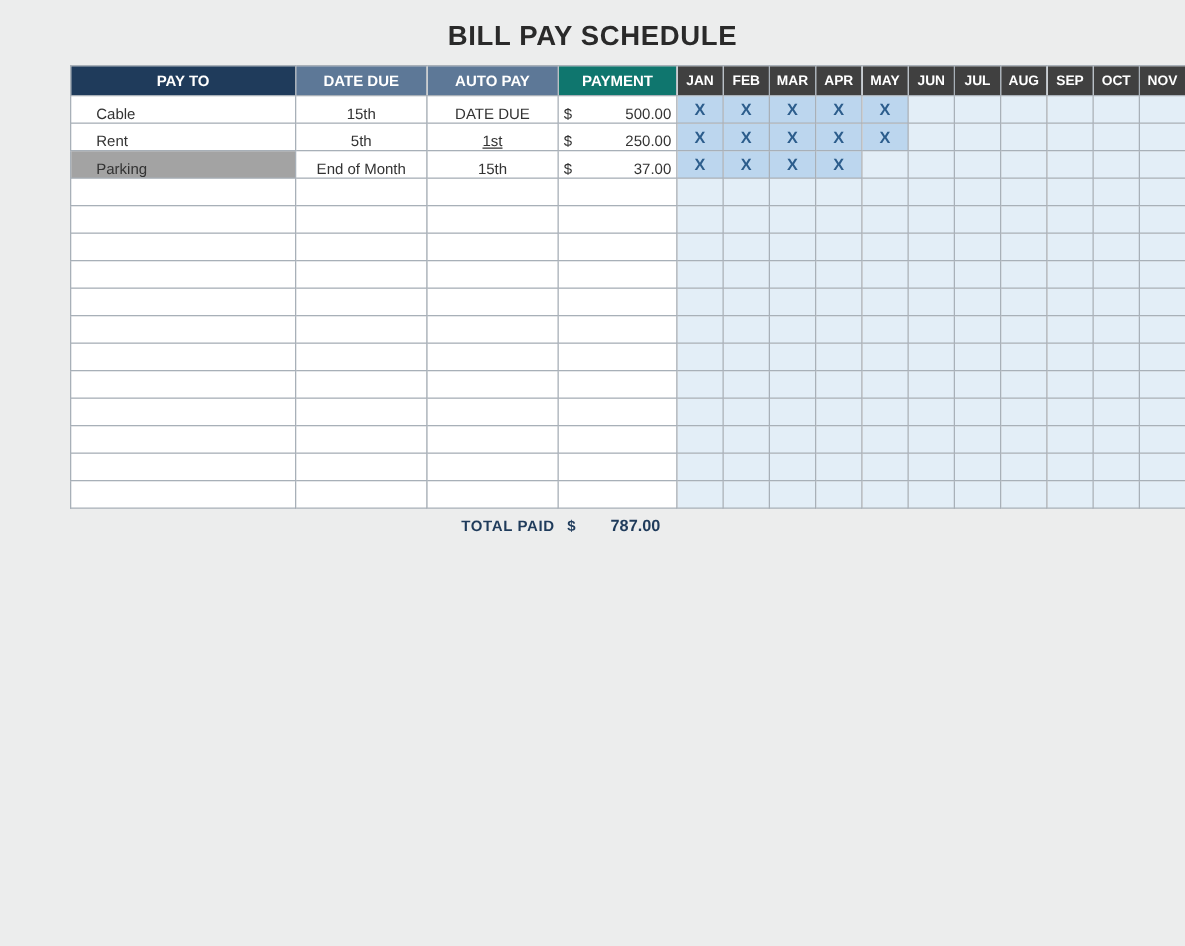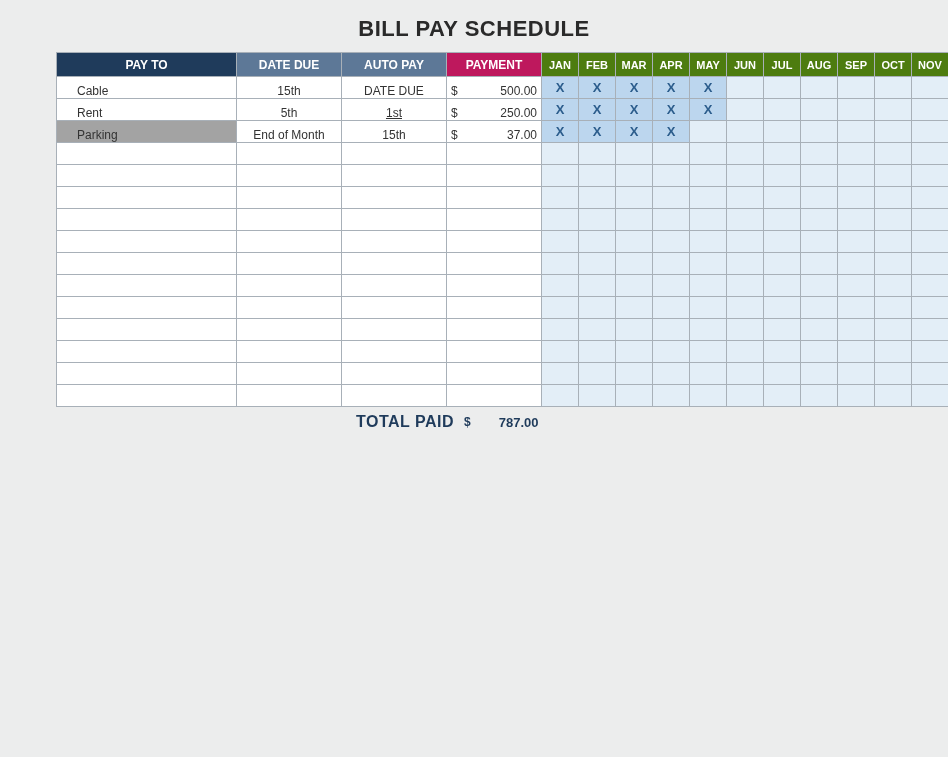--- a/index.html
+++ b/index.html
@@ -38,22 +38,22 @@
     color: #ffffff;
     font-weight: bold;
     font-size: 12px;
     text-align: center;
     vertical-align: middle;
     height: 24px;
   }
   thead th.dark1 { background: #1f3b5b; }
   thead th.dark2 { background: #5d7897; }
   thead th.dark3 { background: #5d7897; }
-  thead th.dark4 { background: #be185d; }
-  thead th.mo    { background: #4d7c0f; font-size: 11px; }
+  thead th.dark4 { background: #0f766e; }
+  thead th.mo    { background: #404040; font-size: 11px; }
 
   col.payto  { width: 180px; }
   col.due    { width: 105px; }
   col.auto   { width: 105px; }
   col.pay    { width: 95px; }
   col.mo     { width: 37px; }
   tbody tr.altband  td { background: #e3eef7; }
 
   td.payto-cell { padding: 0 20px; vertical-align: bottom; text-align: left; }
   td.due-cell   { text-align: center; vertical-align: bottom; }
@@ -78,21 +78,21 @@
 
   .footer {
     display: flex;
     justify-content: flex-start;
     align-items: center;
     gap: 10px;
     padding: 6px 0 0 300px;
     font-weight: bold;
     color: #1f3b5b;
   }
-  .footer .tp-label { font-size: 16px; letter-spacing: 0.5px; }
+  .footer .tp-label { font-size: 12px; letter-spacing: 0.5px; margin-left: 13px; }
   .footer .tp-sym   { font-size: 12px; }
   .footer .tp-val   { font-size: 13px; padding-left: 18px; }
 </style>
 </head>
 <body>
 
 <div class="sheet">
 
   <div class="title">BILL PAY SCHEDULE</div>
 

